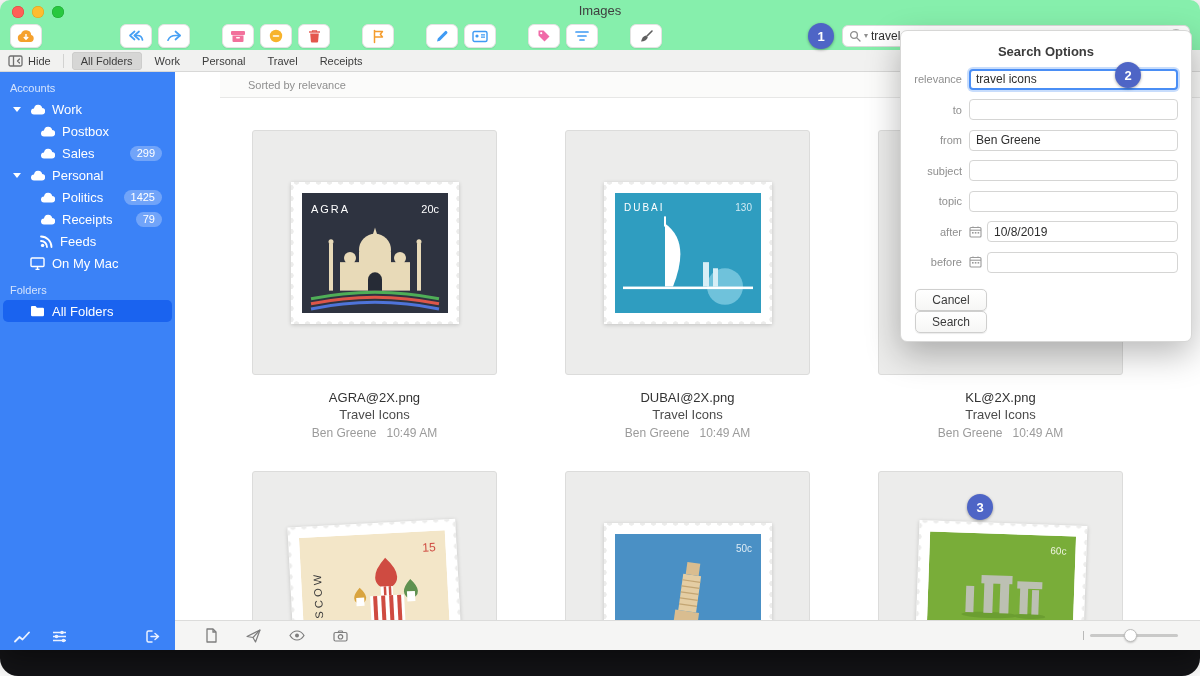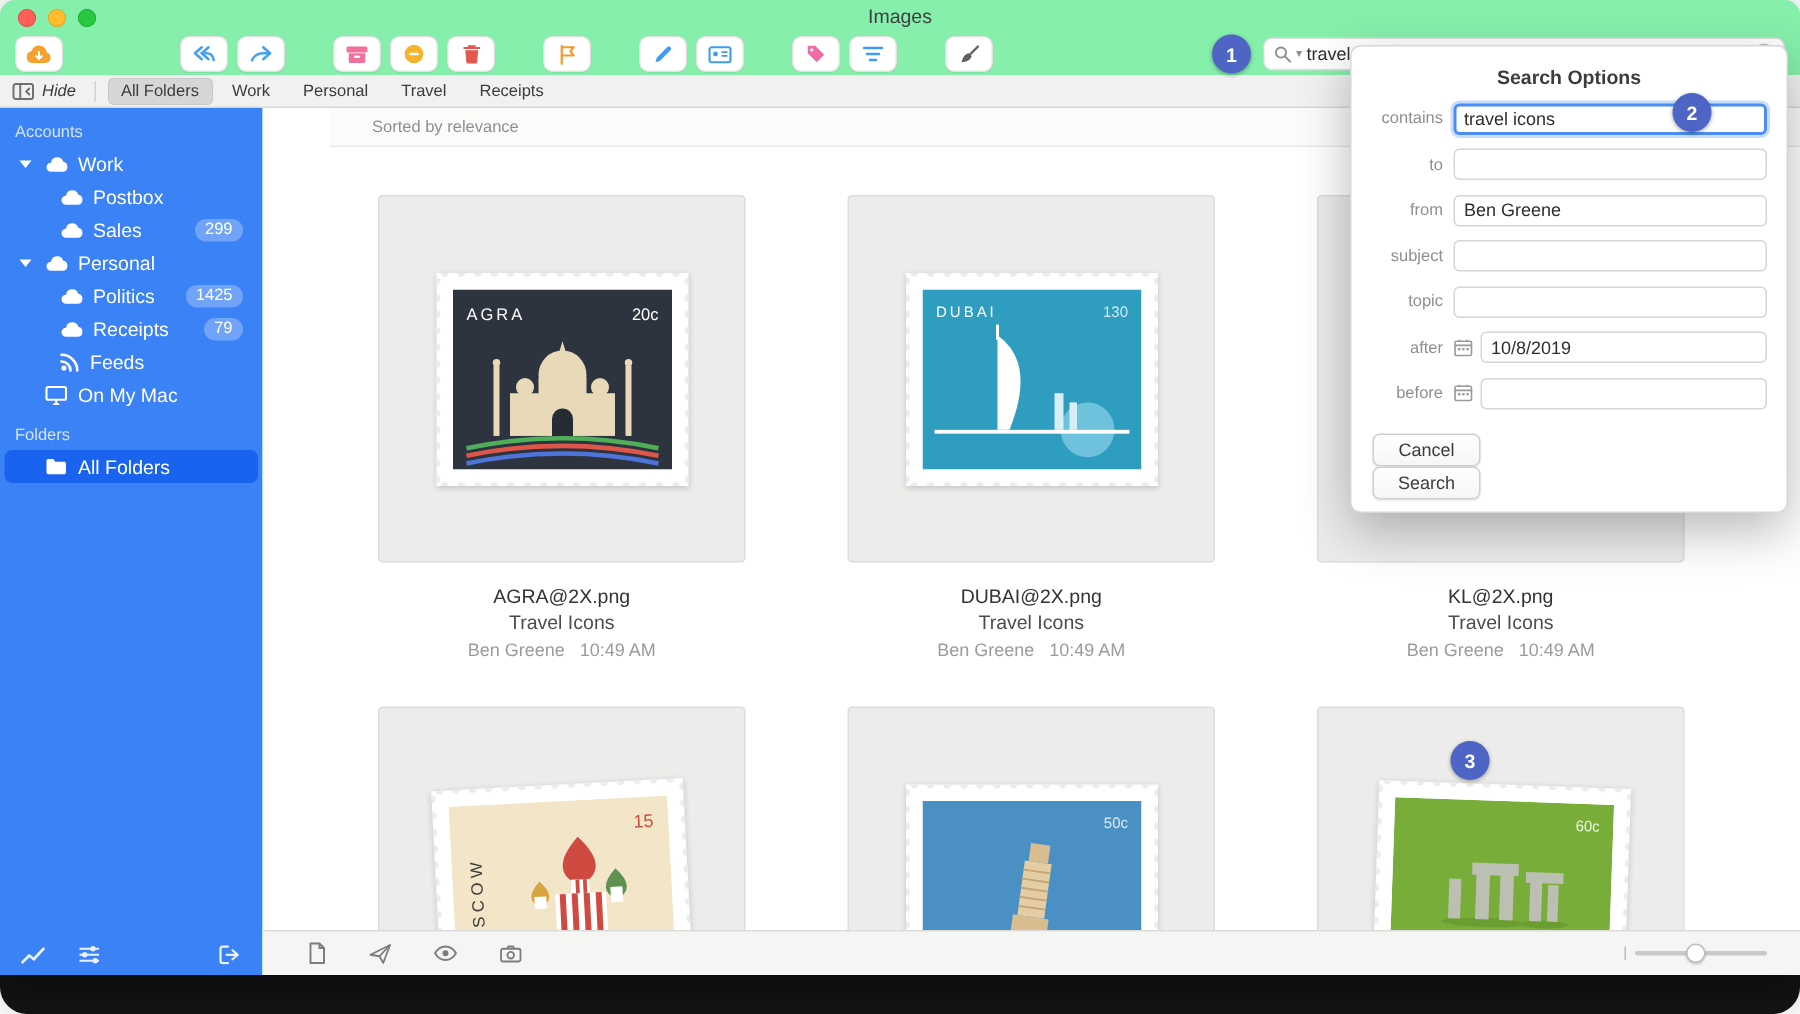--- a/index.html
+++ b/index.html
@@ -20,21 +20,21 @@
 .tbtn{height:24px;min-width:32px;background:#fff;border:1px solid #e3e3e2;border-radius:6px;display:flex;align-items:center;justify-content:center;box-shadow:0 .5px 1px rgba(0,0,0,.07);margin-right:6px;cursor:default;}
 .sp{flex:none;}
 .searchfield{width:348px;height:22px;background:#fff;border:1px solid #dbdbda;border-radius:6px;display:flex;align-items:center;padding:0 6px;gap:3px;}
 .searchfield input{border:0;outline:0;flex:1;font-size:12px;color:#2f2f2f;background:transparent;min-width:0;}
 .chev{font-size:8px;color:#8e8e8e;line-height:1;}
 .clearbtn{width:14px;height:14px;border-radius:50%;background:#bcbcbb;color:#fff;font-size:10px;line-height:14px;text-align:center;flex:none;}
 .callout{width:26px;height:26px;border-radius:50%;background:#4e65c6;color:#fff;font-size:13px;font-weight:bold;display:flex;align-items:center;justify-content:center;box-shadow:0 1px 3px rgba(0,0,0,.35);z-index:60;}
 .callout.in-toolbar{margin-left:auto;margin-right:8px;}
 
 .filterbar{position:absolute;top:50px;left:0;right:0;height:22px;display:flex;align-items:center;padding:0 8px;border-bottom:1px solid #d8d8d7;background:#f1f1f0;}
-.hidebtn{display:flex;align-items:center;gap:5px;font-size:11px;color:#3c3c3c;margin-right:10px;font-style:italic;}
+.hidebtn{display:flex;align-items:center;gap:5px;font-size:11px;color:#3c3c3c;margin-right:10px;}
 .vdiv{width:1px;height:14px;background:#d2d2d1;margin:0 8px 0 2px;}
 .tab{font-size:11px;color:#3c3c3c;padding:3px 9px;border-radius:4px;margin-right:4px;white-space:nowrap;}
 .tab.selected{background:#d6d6d5;box-shadow:inset 0 0 0 .5px #c4c4c3;}
 
 .main{position:absolute;top:72px;left:0;right:0;bottom:0;display:flex;}
 .sidebar{position:relative;width:175px;flex:none;background:#3b82f7;overflow:hidden;}
 .sb-section{font-size:11px;color:rgba(255,255,255,.78);padding:10px 0 4px 10px;}
 .sb-row{height:22px;display:flex;align-items:center;color:#fff;font-size:13px;margin:0 3px;border-radius:5px;gap:7px;}
 .sb-row.ind0{padding-left:7px;}
 .sb-row.ind1{padding-left:37px;text-align:right;}
@@ -492,21 +492,21 @@
           </div>
         </div>
       </div>
     </section>
   </div>
 
   <div class="popover">
     <div class="pv-title">Search Options</div>
 
     <div class="pf-row">
-      <div class="pf-label">contains</div>
+      <div class="pf-label">relevance</div>
       <input class="pf-input focused" value="travel icons" style="">
     </div>
     <div class="pf-row">
       <div class="pf-label">to</div>
       <input class="pf-input" value="" style="">
     </div>
     <div class="pf-row">
       <div class="pf-label">from</div>
       <input class="pf-input" value="Ben Greene" style="">
     </div>

